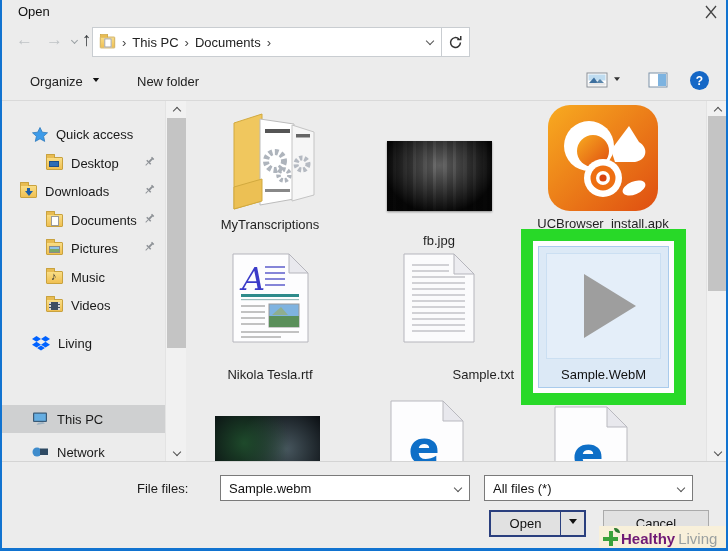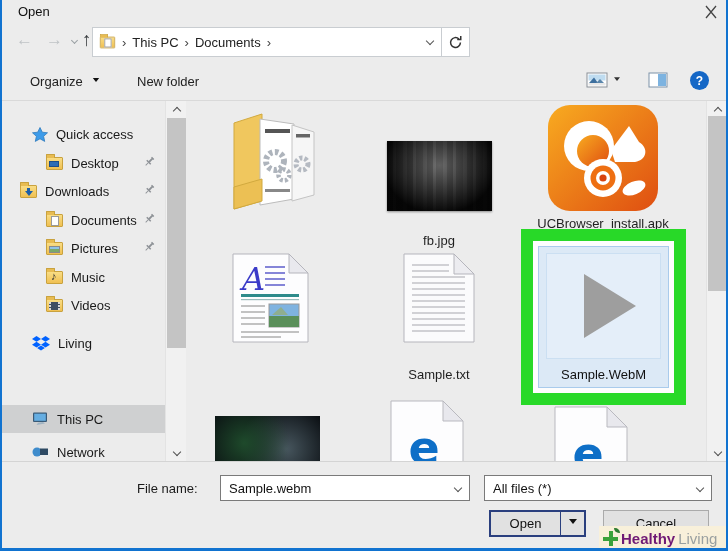--- a/index.html
+++ b/index.html
@@ -291,20 +291,21 @@
         <polygon points="40,10 74,15 74,90 40,96" fill="#ffffff" stroke="#bcbcbc" stroke-width="1"></polygon>
         <rect x="45" y="20" width="25" height="4" fill="#555"></rect>
         <circle cx="55" cy="52" r="9" fill="none" stroke="#aeb4bc" stroke-width="6" stroke-dasharray="3.5 2.5"></circle>
         <circle cx="64" cy="66" r="5.5" fill="none" stroke="#aeb4bc" stroke-width="4.5" stroke-dasharray="2.8 2"></circle>
         <rect x="45" y="80" width="25" height="3" fill="#888"></rect>
         <polygon points="72,16 94,23 94,86 72,92" fill="#f6f6f6" stroke="#c4c4c4" stroke-width="1"></polygon>
         <rect x="76" y="25" width="14" height="3.5" fill="#666"></rect>
         <circle cx="82" cy="55" r="6" fill="none" stroke="#b5bac2" stroke-width="5" stroke-dasharray="3 2"></circle>
         <polygon points="14,100 42,92 42,70 14,78" fill="#ecc054" stroke="#d1a93f" stroke-width="1"></polygon>
       </svg>
+      <div class="flabel">MyTranscriptions</div>
     </div>
 
     <div class="fitem" style="left:175px;top:8px;">
       <div class="thumb-fb"></div>
       <div class="flabel" style="margin-top:22px;">fb.jpg</div>
     </div>
 
     <div class="fitem" style="left:339px;top:2px;">
       <svg width="112" height="110" viewBox="0 0 112 108" style="display:block;margin:0 auto;">
         <defs>
@@ -346,20 +347,21 @@
             <rect x="9" y="70" width="24" height="2"></rect>
           </g>
         <rect x="37" y="51" width="30" height="23" fill="#7fb3e0" stroke="#999"></rect>
         <rect x="37" y="63" width="30" height="11" fill="#5a8f5a"></rect>
         <path d="M40 62 L49 54 L56 62 Z" fill="#8fae8f"></path>
         <g fill="#c2c2c2">
             <rect x="9" y="78" width="58" height="2"></rect>
             <rect x="9" y="83" width="40" height="2"></rect>
           </g>
       </svg>
+      <div class="flabel" style="margin-top:24px;">Nikola Tesla.rtf</div>
     </div>
 
     <div class="fitem" style="left:175px;top:152px;">
       <svg width="72" height="90" viewBox="0 0 72 90" style="display:block;margin:0 auto;">
         <path d="M1 1 h50 l20 20 v68 h-70 z" fill="#fbfbfc" stroke="#b5b5bc"></path>
         <path d="M51 1 l20 20 h-20 z" fill="#ececf0" stroke="#b5b5bc"></path>
         <g stroke="#c3c3c8" stroke-width="1.6">
           <line x1="9" y1="12" x2="46" y2="12"></line>
             <line x1="9" y1="18" x2="46" y2="18"></line>
           <line x1="9" y1="24" x2="62" y2="24"></line>
@@ -367,21 +369,21 @@
           <line x1="9" y1="36" x2="62" y2="36"></line>
             <line x1="9" y1="42" x2="62" y2="42"></line>
           <line x1="9" y1="48" x2="62" y2="48"></line>
             <line x1="9" y1="54" x2="62" y2="54"></line>
           <line x1="9" y1="60" x2="62" y2="60"></line>
             <line x1="9" y1="66" x2="62" y2="66"></line>
           <line x1="9" y1="72" x2="62" y2="72"></line>
             <line x1="9" y1="78" x2="62" y2="78"></line>
         </g>
       </svg>
-      <div class="flabel" style="margin-top:24px;">Sample.txt</div>
+      <div class="flabel" style="margin-top:24px;text-align:right;">Sample.txt</div>
     </div>
 
     <div class="fitem" style="left:26px;top:315px;width:105px;height:45px;overflow:hidden;">
       <div class="thumb-video"></div>
     </div>
     <div class="fitem" style="left:201px;top:299px;width:74px;height:61px;overflow:hidden;">
       <svg width="74" height="92" viewBox="0 0 74 92">
         <path d="M1 1 h52 l20 20 v70 h-72 z" fill="#fdfdfe" stroke="#b9b9bf"></path>
         <path d="M53 1 l20 20 h-20 z" fill="#e8e8ed" stroke="#b9b9bf"></path>
         <text x="34" y="64" font-size="46" font-weight="bold" fill="#0e6fc7" text-anchor="middle" font-family="DejaVu Sans, sans-serif">e</text>
@@ -412,26 +414,26 @@
         <span class="sb-chev up"></span>
       </div>
     <div class="sb-thumb" style="top:15px;height:175px;"></div>
     <div class="sb-btn" style="bottom:0;">
         <span class="sb-chev down"></span>
       </div>
   </div>
 
   <div class="abs footline"></div>
 
-  <div class="abs f-label" style="left:135px;top:481px;">File name:</div>
+  <div class="abs f-label" style="left:135px;top:481px;">File files:</div>
   <div class="abs combo" style="left:218px;top:475px;width:250px;">
     <input type="text" style="border: none; outline: none; font-size: 13px; flex: 1 1 0%; font-family: &quot;Liberation Sans&quot;, sans-serif; color: rgb(17, 17, 17); background: transparent;" value="Sample.webm">
     <span class="chev"></span>
   </div>
-  <div class="abs combo" style="left:482px;top:475px;width:228px;">
+  <div class="abs combo" style="left:482px;top:475px;width:209px;">
     <span>All files (*)</span>
     <span class="chev"></span>
   </div>
   <div class="abs btn btn-open" style="left:487px;top:510px;width:97px;">
     <span class="main">Open</span>
     <span class="split">
       <span class="caret-down" style="margin-left:0;border-top-color:#111;"></span>
     </span>
   </div>
   <div class="abs btn btn-cancel" style="left:601px;top:510px;width:106px;text-align:right;">

